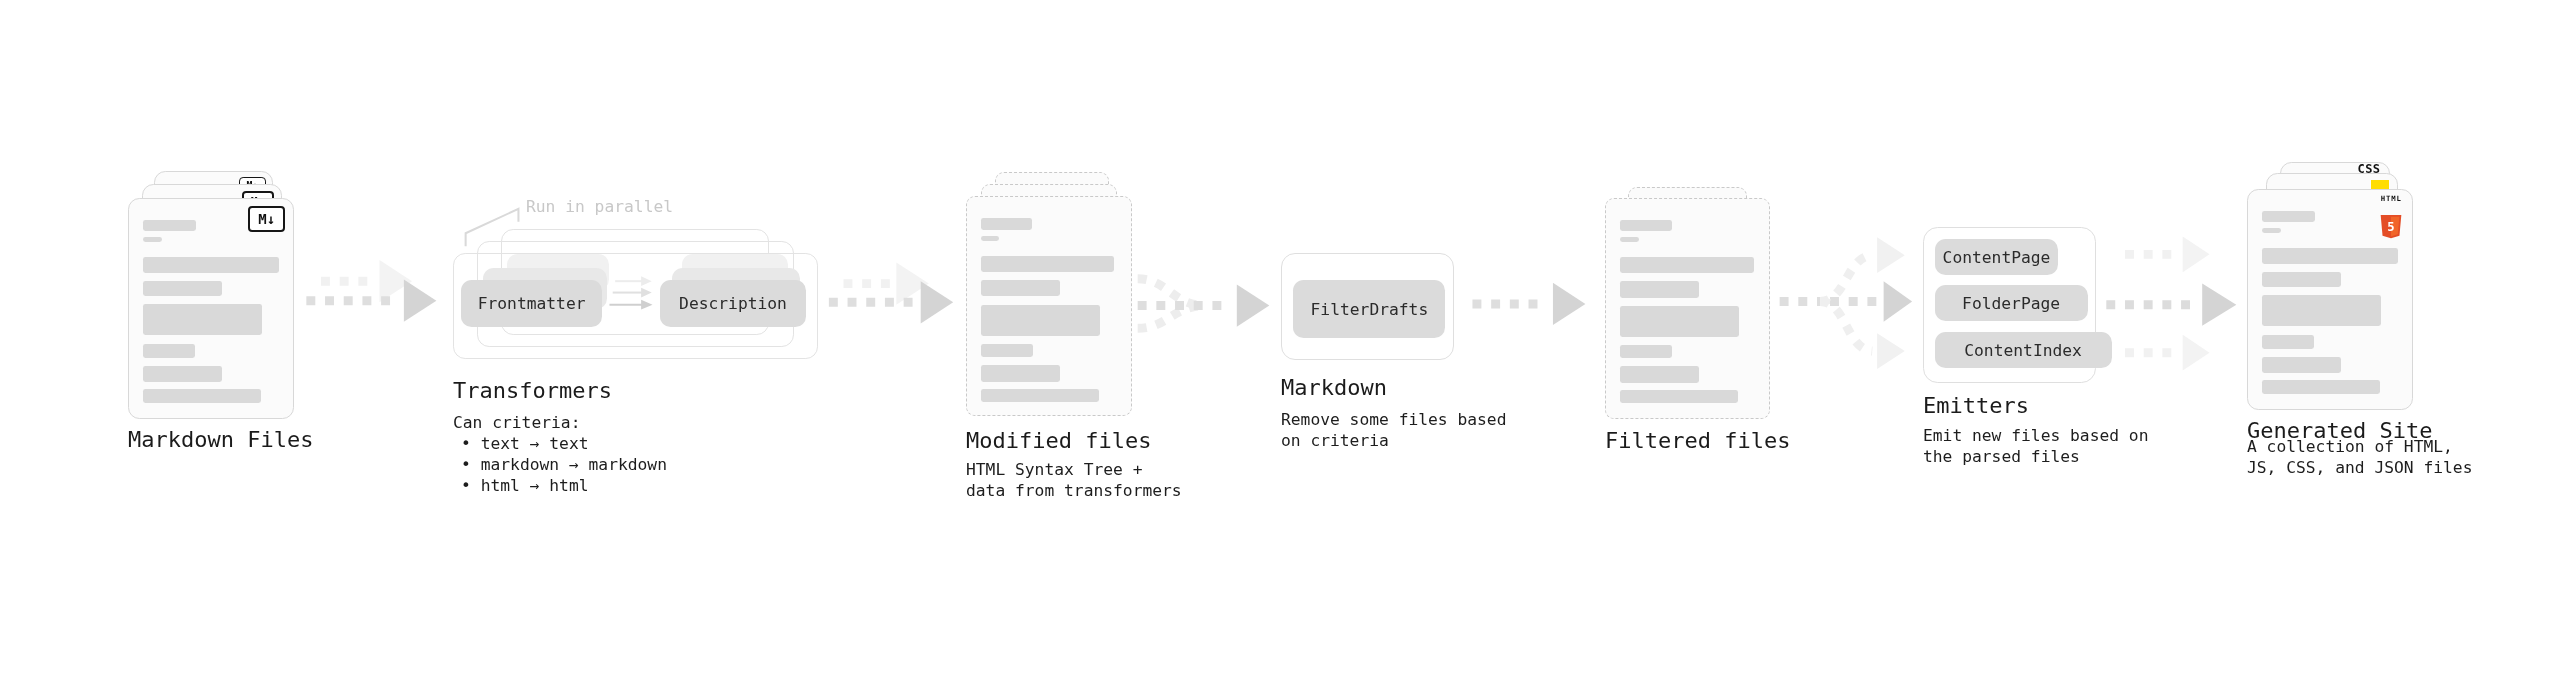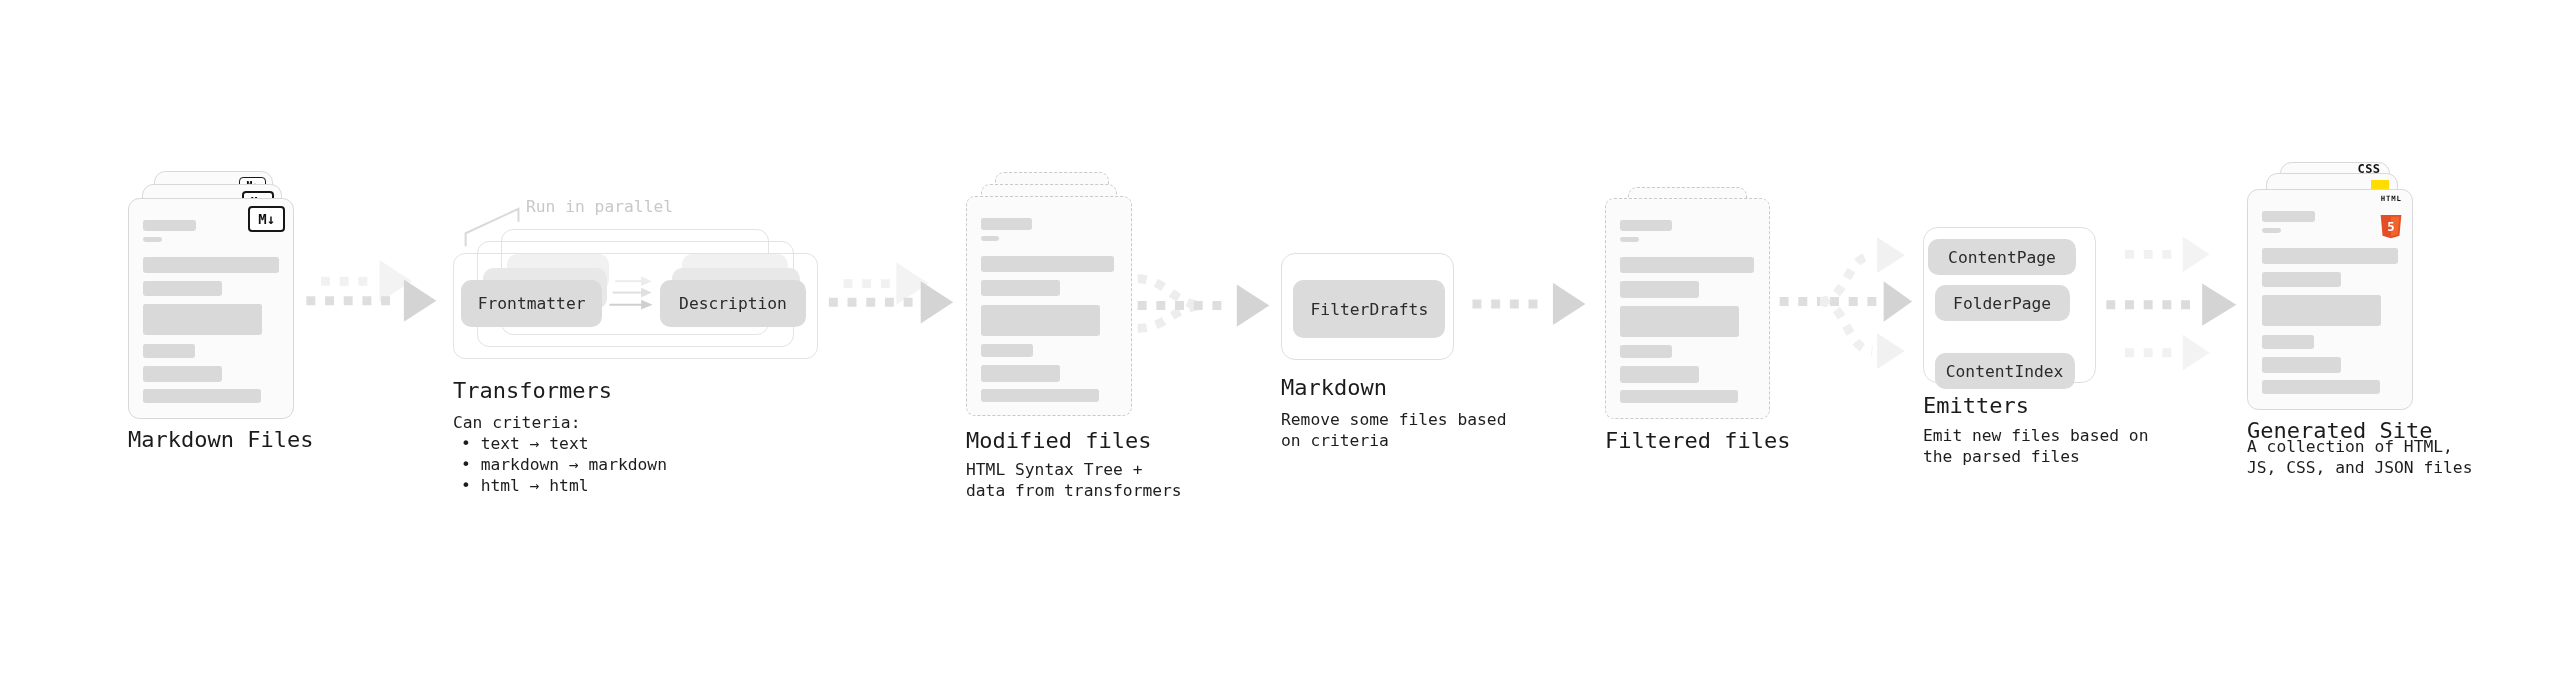--- a/index.html
+++ b/index.html
@@ -192,23 +192,23 @@
         <i style="width:119px;height:31px;margin-bottom:8.1px"></i>
         <i style="width:52px;height:13px;margin-bottom:8.1px"></i>
         <i style="width:79px;height:17px;margin-bottom:7.3px"></i>
         <i style="width:118px;height:13px"></i>
       </div>
     </div>
   </div>
   <div class="stage-title abs" style="left:1605px;top:428px;">Filtered files</div>
 
   <div class="panel abs stage" style="left:1923px;top:227px;width:173px;height:156px;border-radius:14.6px;">
-    <div class="node" style="left:4px;top:11.4px;width:148px;height:36px;">ContentPage</div>
-    <div class="node" style="left:10.6px;top:57px;width:135px;height:36px;">FolderPage</div>
-    <div class="node" style="left:10.6px;top:104px;width:140px;height:36px;margin-top:21px;">ContentIndex</div>
+    <div class="node" style="left:11px;top:11.4px;width:123px;height:36px;">ContentPage</div>
+    <div class="node" style="left:10.6px;top:57px;width:153px;height:36px;">FolderPage</div>
+    <div class="node" style="left:10.6px;top:104px;width:177px;height:36px;">ContentIndex</div>
   </div>
   <div class="stage-title abs" style="left:1923px;top:393px;">Emitters</div>
   <div class="stage-desc abs" style="left:1923px;top:425px;">
     <div>Emit new files based on</div>
     <div>the parsed files</div>
   </div>
 
   <div class="abs stage" style="left:2247px;top:162px;width:167px;height:249px;">
     <div class="card" style="left:32.5px;top:0;width:110px;height:77px;">
       <span class="css-badge">

